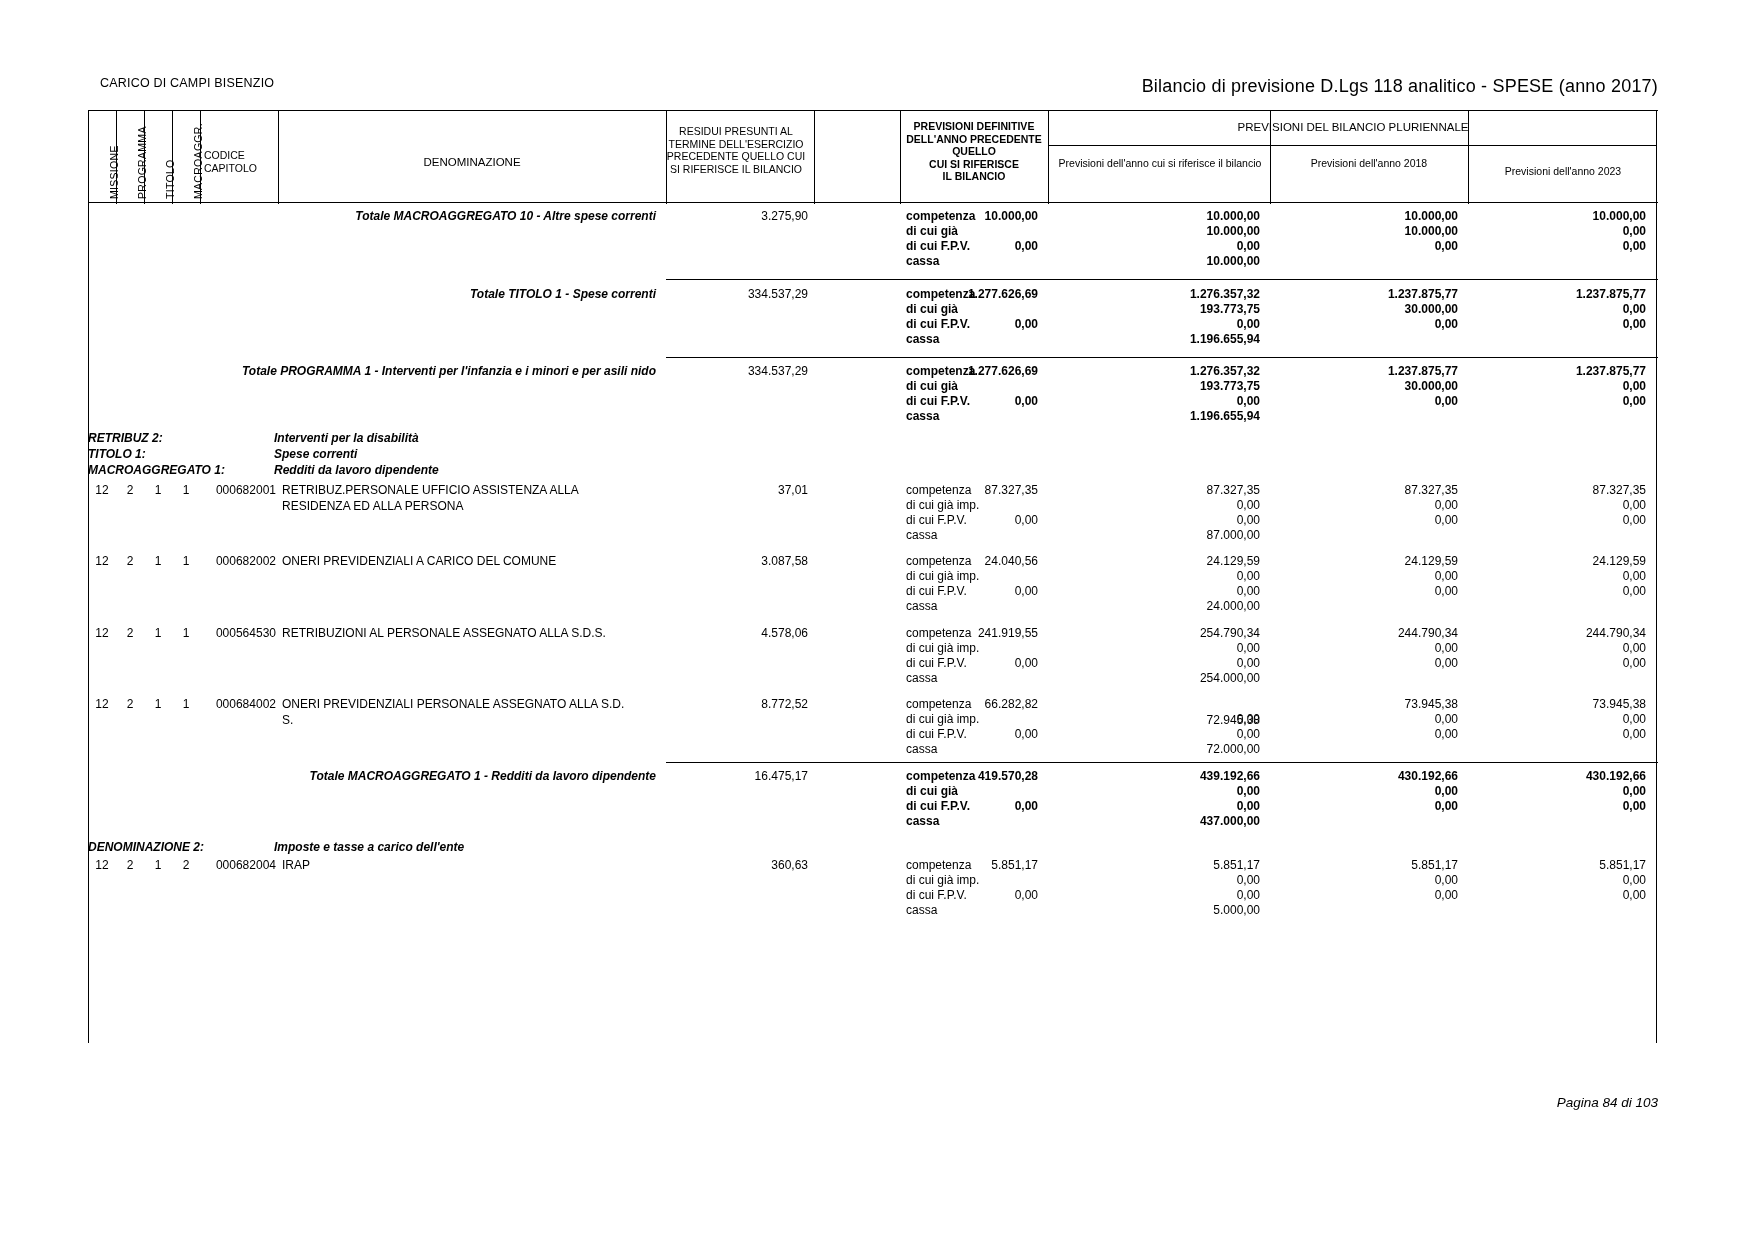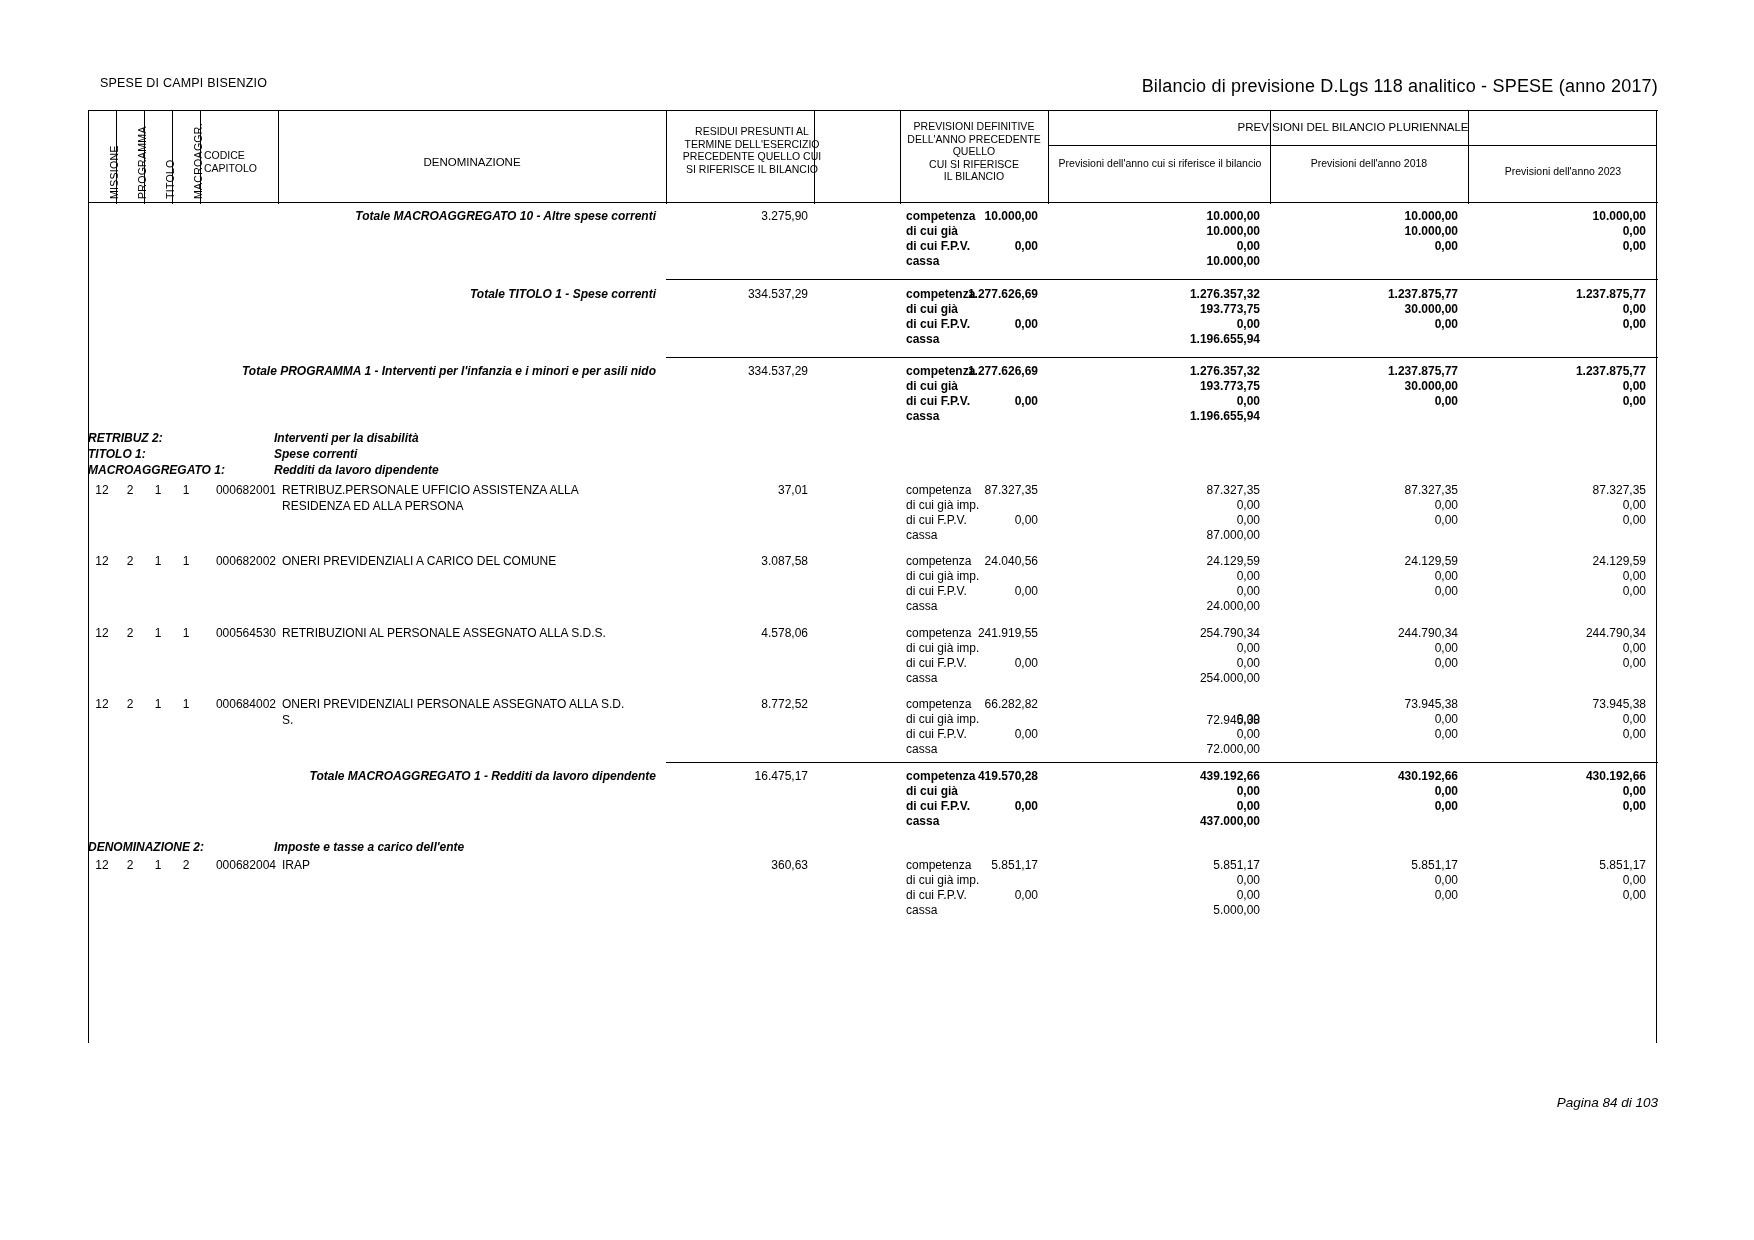--- a/index.html
+++ b/index.html
@@ -124,21 +124,21 @@
     width: 0;
     border-left: 1.6px solid #000;
     height: 840px;
   }
 </style>
 </head>
 <body>
 
 <div class="page">
 
-  <div class="hdr-left">SPESE DI CAMPI BISENZIO</div>
+  <div class="hdr-left">CARICO DI CAMPI BISENZIO</div>
   <div class="hdr-right">Bilancio di previsione D.Lgs 118 analitico - SPESE (anno 2017)</div>
 
   <div class="head-wrap">
     <div class="vline" style="left:0px;"></div>
     <div class="vline" style="left:28px;"></div>
     <div class="vline" style="left:56px;"></div>
     <div class="vline" style="left:84px;"></div>
     <div class="vline" style="left:112px;"></div>
     <div class="vline" style="left:190px;"></div>
     <div class="vline" style="left:578px;"></div>
@@ -152,23 +152,23 @@
     <div class="rot" style="left:20px; top:88px;">MISSIONE</div>
     <div class="rot" style="left:48px; top:88px;">PROGRAMMA</div>
     <div class="rot" style="left:76px; top:88px;">TITOLO</div>
     <div class="rot" style="left:104px; top:88px;">MACROAGGR.</div>
 
     <div class="hcell" style="left:116px; top:38px; width:70px; text-align:left; white-space:pre-line;">CODICE
 CAPITOLO</div>
 
     <div class="hcell big" style="left:192px; top:45px; width:384px;">DENOMINAZIONE</div>
 
-    <div class="hcell" style="left:592px; top:14px; width:144px;">RESIDUI PRESUNTI AL TERMINE DELL'ESERCIZIO PRECEDENTE QUELLO CUI SI RIFERISCE IL BILANCIO</div>
-
-    <div class="hcell" style="left:814px; top:9px; width:144px; white-space:pre-line;">PREVISIONI DEFINITIVE DELL'ANNO PRECEDENTE QUELLO
+    <div class="hcell" style="left:576px; top:14px; width:144px;">RESIDUI PRESUNTI AL TERMINE DELL'ESERCIZIO PRECEDENTE QUELLO CUI SI RIFERISCE IL BILANCIO</div>
+
+    <div class="hcell" style="left:814px; top:9px; width:144px; white-space:pre-line;font-weight:bold;">PREVISIONI DEFINITIVE DELL'ANNO PRECEDENTE QUELLO
 CUI SI RIFERISCE
 IL BILANCIO</div>
 
     <div class="hcell big" style="left:962px; top:10px; width:606px;">PREVISIONI DEL BILANCIO PLURIENNALE</div>
     <div style="position:absolute; left:960px; top:34px; width:608px; border-top:1.2px solid #000;"></div>
 
     <div class="hcell" style="left:966px; top:46px; width:212px;">Previsioni dell'anno cui si riferisce il bilancio</div>
     <div class="hcell" style="left:1186px; top:46px; width:190px;">Previsioni dell'anno 2018</div>
     <div class="hcell" style="left:1382px; top:54px; width:186px;">Previsioni dell'anno 2023</div>
   </div>

